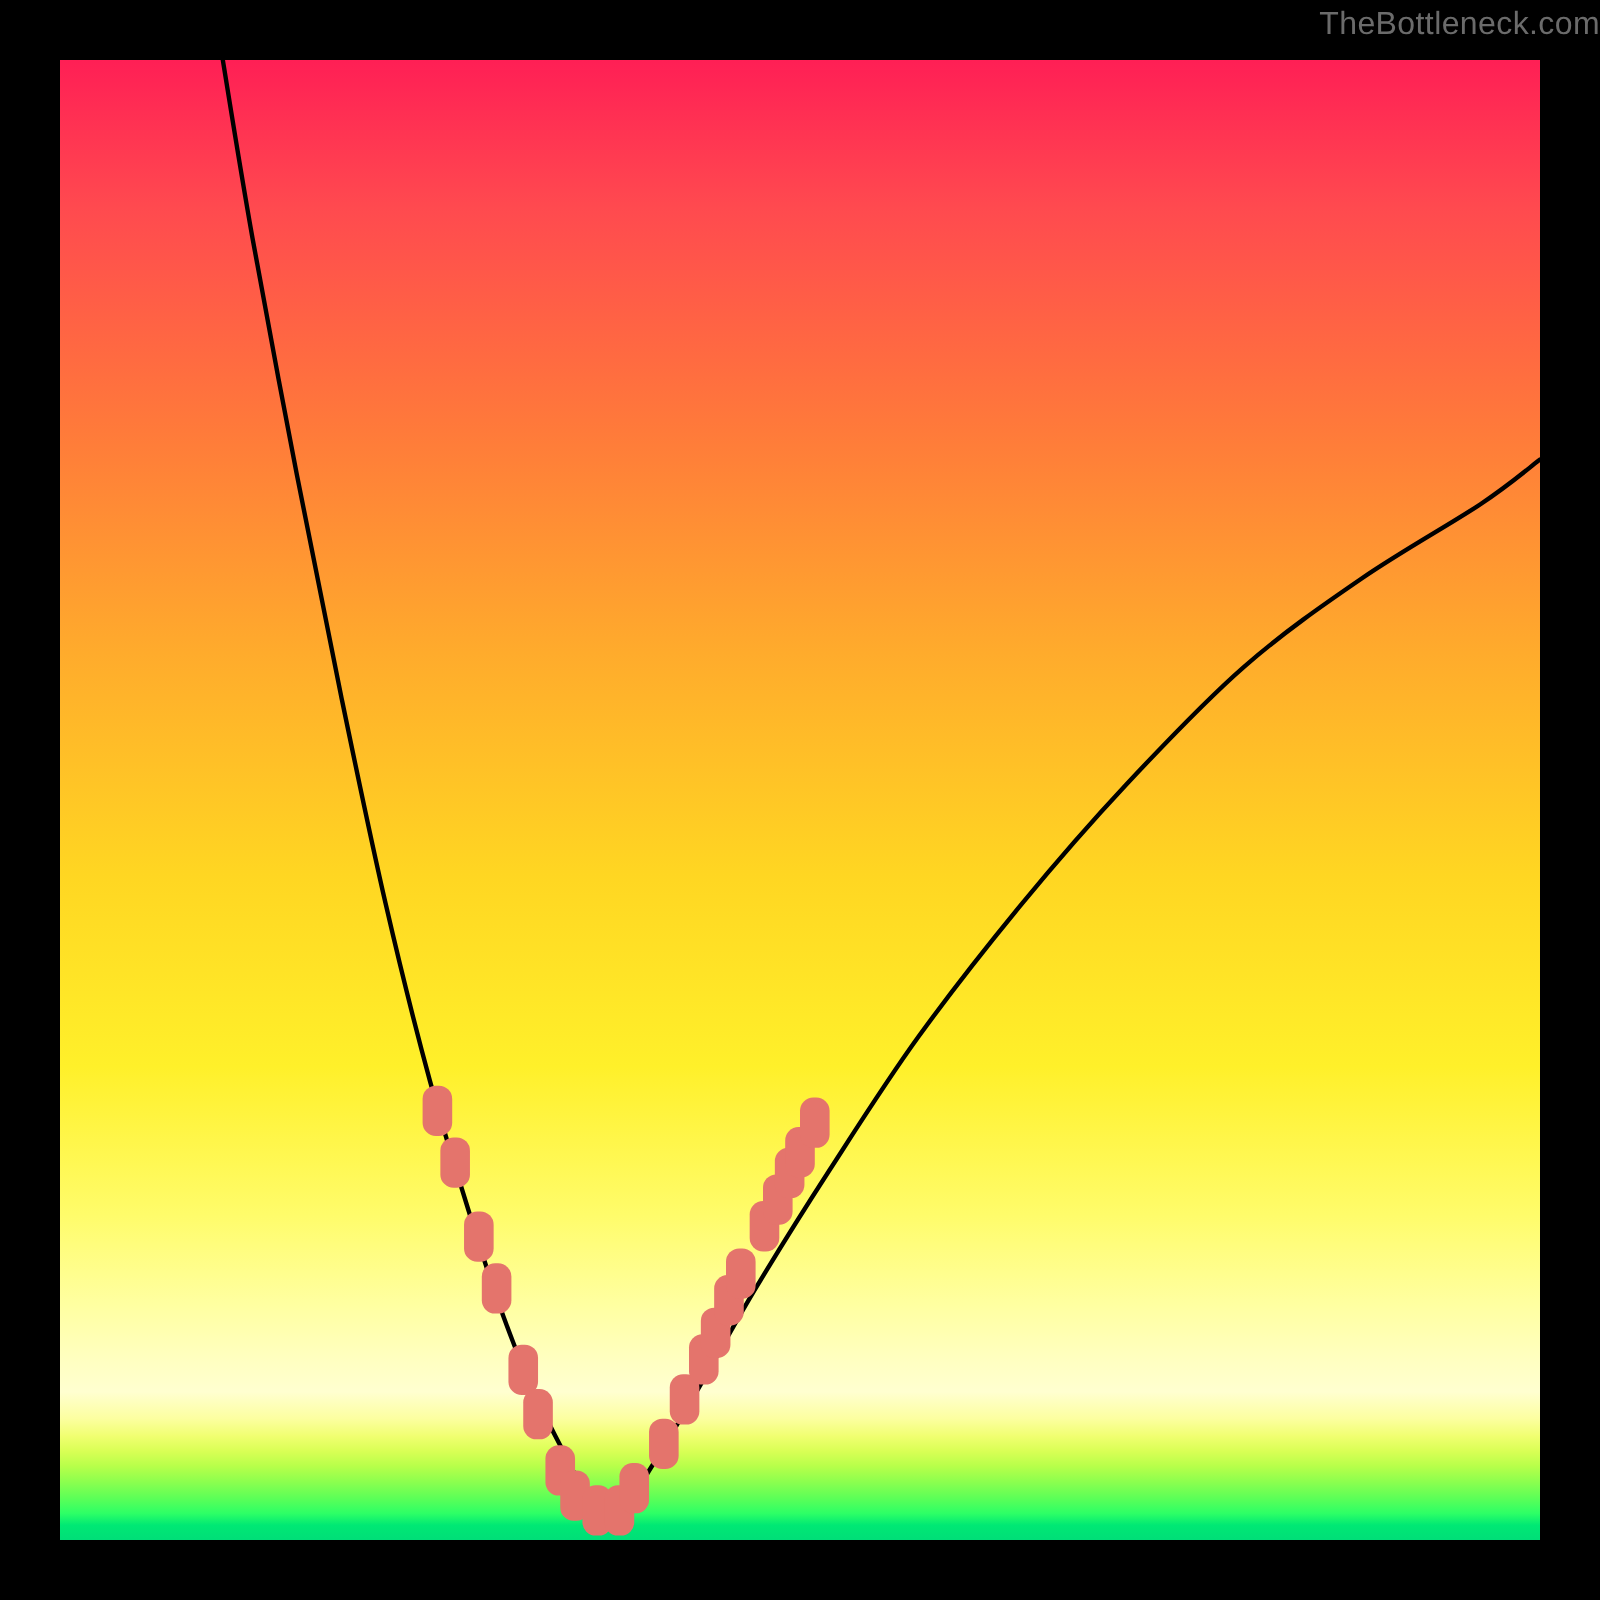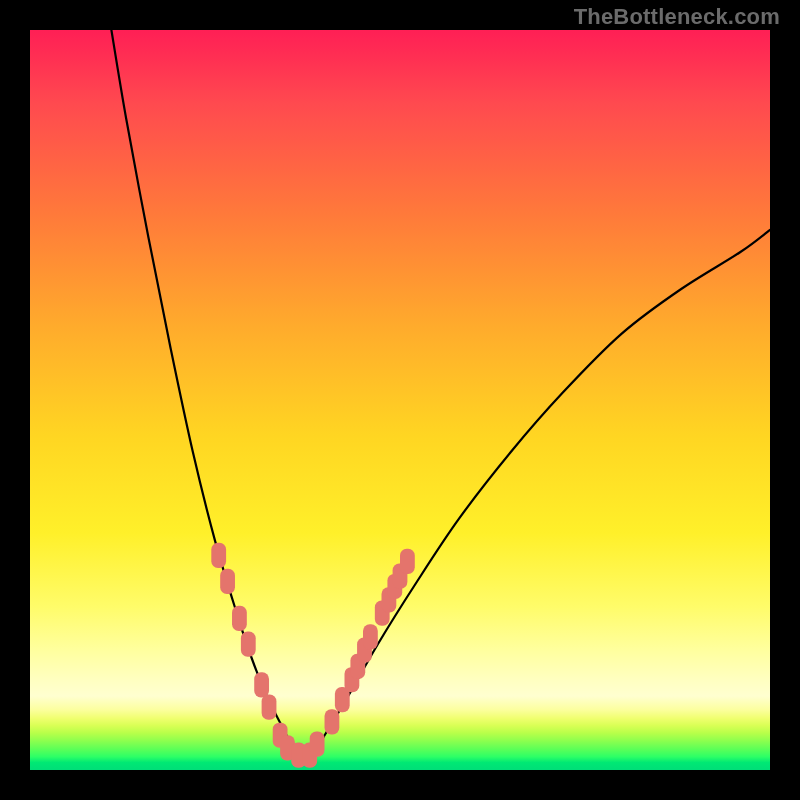--- a/index.html
+++ b/index.html
@@ -12,24 +12,24 @@
   }
   .outer {
     width: 800px;
     height: 800px;
     background: #000;
     position: relative;
   }
   .watermark {
     position: absolute;
     top: 4px;
-    right: 20px;
+    right: 0;
     color: #6b6b6b;
-    font-size: 22px;
-    font-weight: 700;
+    font-size: 16px;
+    font-weight: 400;
     letter-spacing: 0.2px;
     user-select: none;
   }
   .plot {
     position: absolute;
     left: 30px;
     top: 30px;
     width: 740px;
     height: 740px;
     

